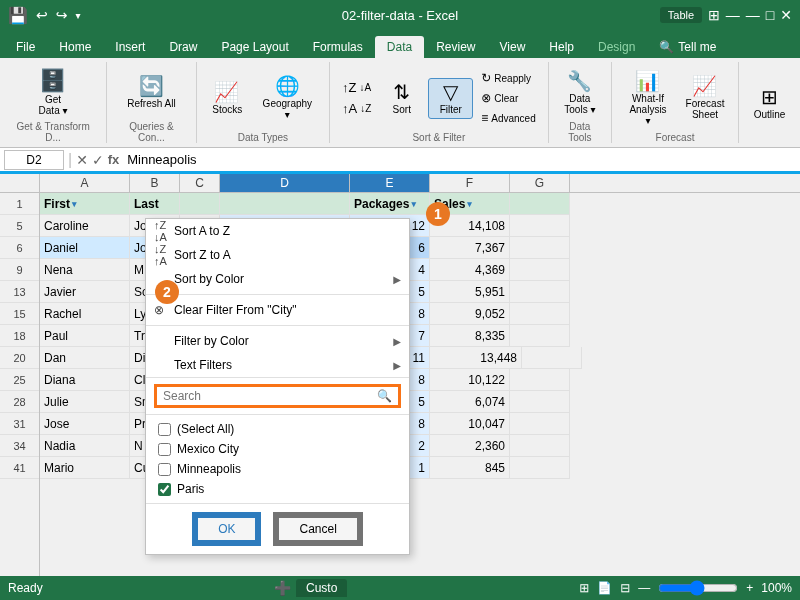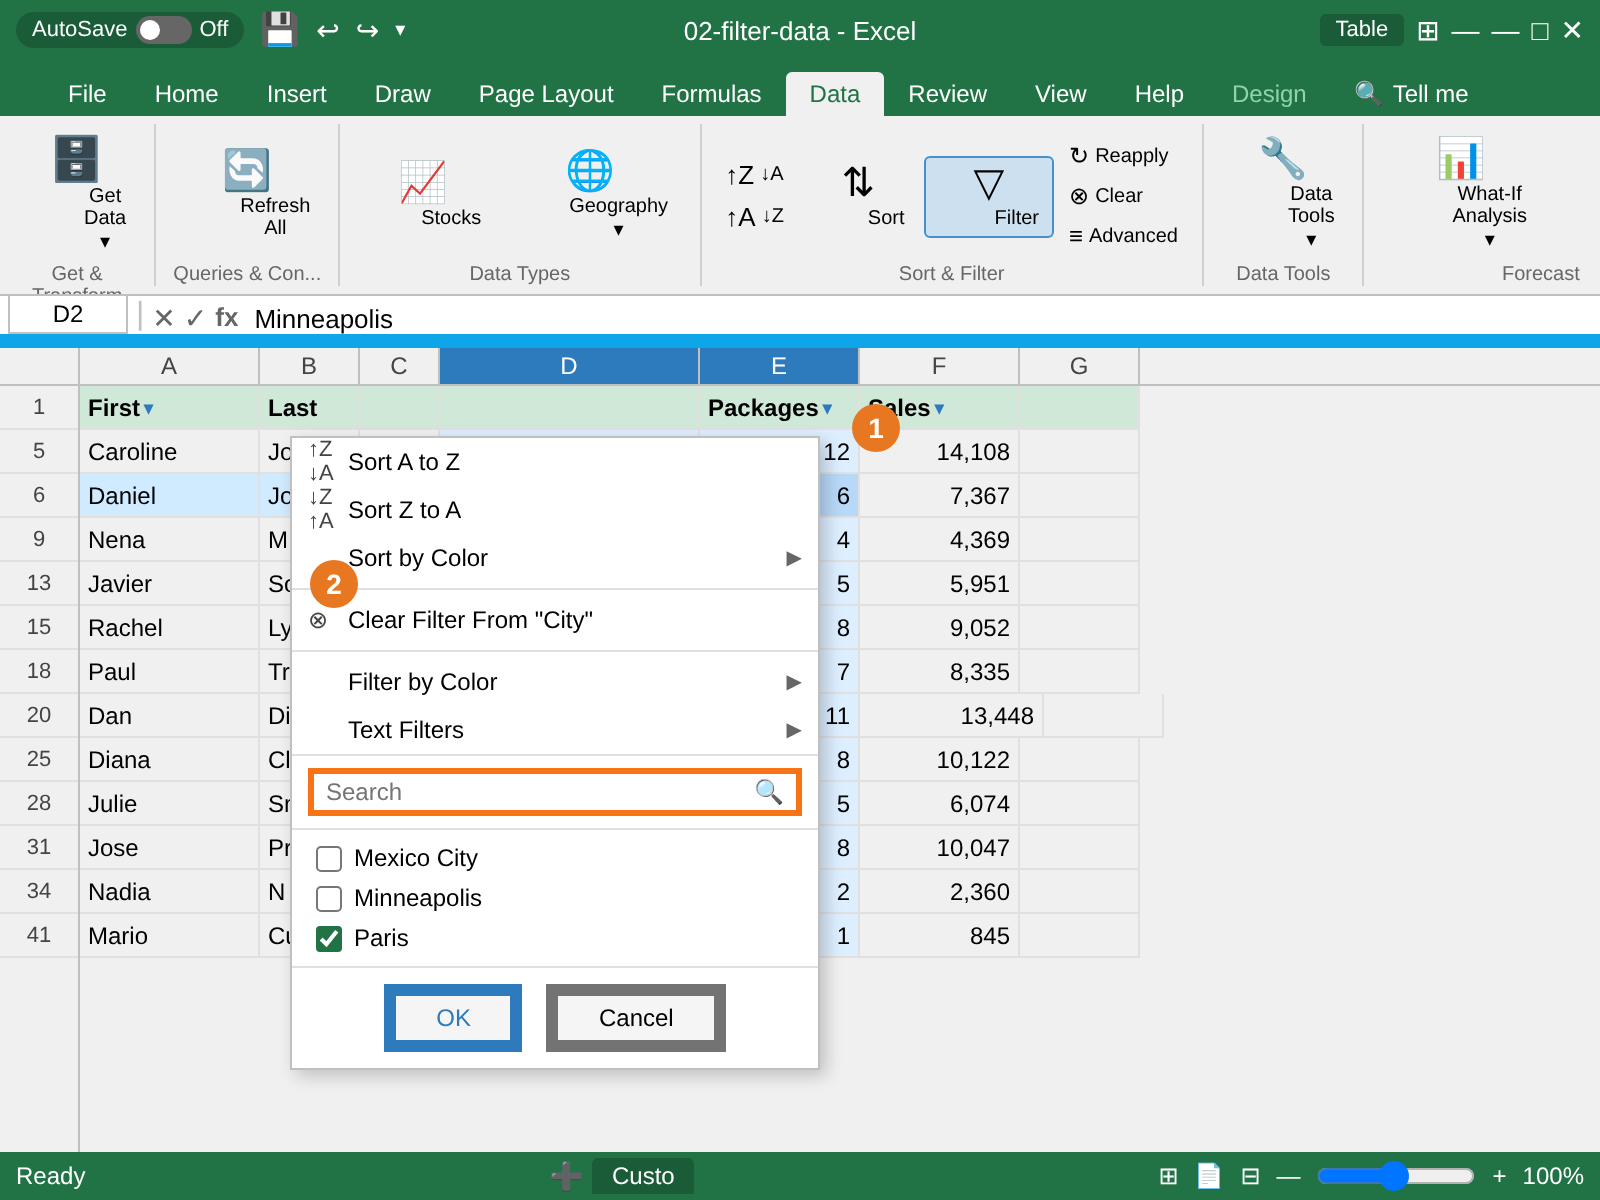--- a/index.html
+++ b/index.html
@@ -20,21 +20,21 @@
     .title-bar-right { display: flex; gap: 6px; align-items: center; }
     .autosave { background: #1a5c38; border-radius: 10px; padding: 2px 8px; font-size: 11px; display: flex; align-items: center; gap: 4px; }
     .toggle-off { background: #666; border-radius: 8px; width: 28px; height: 14px; display: inline-block; position: relative; }
     .toggle-off::after { content: ''; width: 10px; height: 10px; background: white; border-radius: 50%; position: absolute; top: 2px; left: 2px; }
 
     
     .ribbon-tabs {
       background: #217346;
       display: flex;
       align-items: flex-end;
-      padding: 0 22px;
+      padding: 0 4px;
       height: 28px;
     }
     .ribbon-tab {
       padding: 4px 12px;
       color: white;
       font-size: 12px;
       cursor: pointer;
       border-radius: 3px 3px 0 0;
     }
     .ribbon-tab.active { background: #f0f0f0; color: #217346; font-weight: 500; }
@@ -73,39 +73,39 @@
     .ribbon-btn {
       display: flex;
       flex-direction: column;
       align-items: center;
       cursor: pointer;
       padding: 3px 6px;
       border-radius: 3px;
       min-width: 45px;
     }
     .ribbon-btn .icon { font-size: 22px; line-height: 1; }
-    .ribbon-btn .label { font-size: 10px; text-align: center; margin-top: 2px; margin-left: 28px; }
+    .ribbon-btn .label { font-size: 10px; text-align: center; margin-top: 2px; }
     .ribbon-btn-sm {
       display: flex;
       flex-direction: row;
       align-items: center;
       cursor: pointer;
       padding: 2px 4px;
       border-radius: 3px;
       gap: 3px;
     }
     .ribbon-btn.active-group { background: #cce0f0; border: 1px solid #4a90c8; }
     .sort-filter-col { display: flex; flex-direction: column; gap: 2px; }
 
     
     .formula-bar {
       background: white;
-      border-bottom: 7px solid #0ea5e9;
-      display: flex;
-      align-items: flex-end;
+      border-bottom: 3px solid #0ea5e9;
+      display: flex;
+      align-items: center;
       height: 26px;
       padding: 0 4px;
       gap: 4px;
     }
     .name-box {
       width: 60px;
       border: 1px solid #c0c0c0;
       padding: 2px 4px;
       font-size: 12px;
       text-align: center;
@@ -265,25 +265,20 @@
       z-index: 200;
     }
     .badge-1 { top: 202px; left: 426px; }
     .badge-2 { top: 280px; left: 155px; }
   </style>
 </head>
 <body>
 
 <div class="title-bar">
   <div class="title-bar-left">
-    <span class="autosave">
-      <span>AutoSave</span>
-      <span class="toggle-off"></span>
-      <span style="font-size:11px">Off</span>
-    </span>
     <span style="font-size:16px;cursor:pointer">💾</span>
     <span style="font-size:14px;cursor:pointer">↩</span>
     <span style="font-size:14px;cursor:pointer">↪</span>
     <span style="font-size:10px">▾</span>
   </div>
   <div class="title-bar-center">02-filter-data - Excel</div>
   <div class="title-bar-right">
     <span style="background:#1a5c38;padding:2px 8px;border-radius:3px;font-size:11px">Table</span>
     <span style="font-size:14px;cursor:pointer">⊞</span>
     <span style="font-size:14px;cursor:pointer">—</span>
@@ -649,20 +644,24 @@
   <div class="search-box-container">
     <div class="search-box-inner">
       <input type="text" placeholder="Search" style="width: 100%; border: none; outline: none; font-size: 12px;">
       <span style="font-size:12px;color:#666">🔍</span>
     </div>
   </div>
 
   <div class="checklist">
     <div class="check-item">
       <input type="checkbox" style="accent-color: rgb(33, 115, 70);">
+      <span>(Select All)</span>
+    </div>
+    <div class="check-item">
+      <input type="checkbox" style="accent-color: rgb(33, 115, 70);">
       <span>Mexico City</span>
     </div>
     <div class="check-item">
       <input type="checkbox" style="accent-color: rgb(33, 115, 70);">
       <span>Minneapolis</span>
     </div>
     <div class="check-item">
       <input type="checkbox" checked="" style="accent-color: rgb(33, 115, 70);">
       <span>Paris</span>
     </div>

